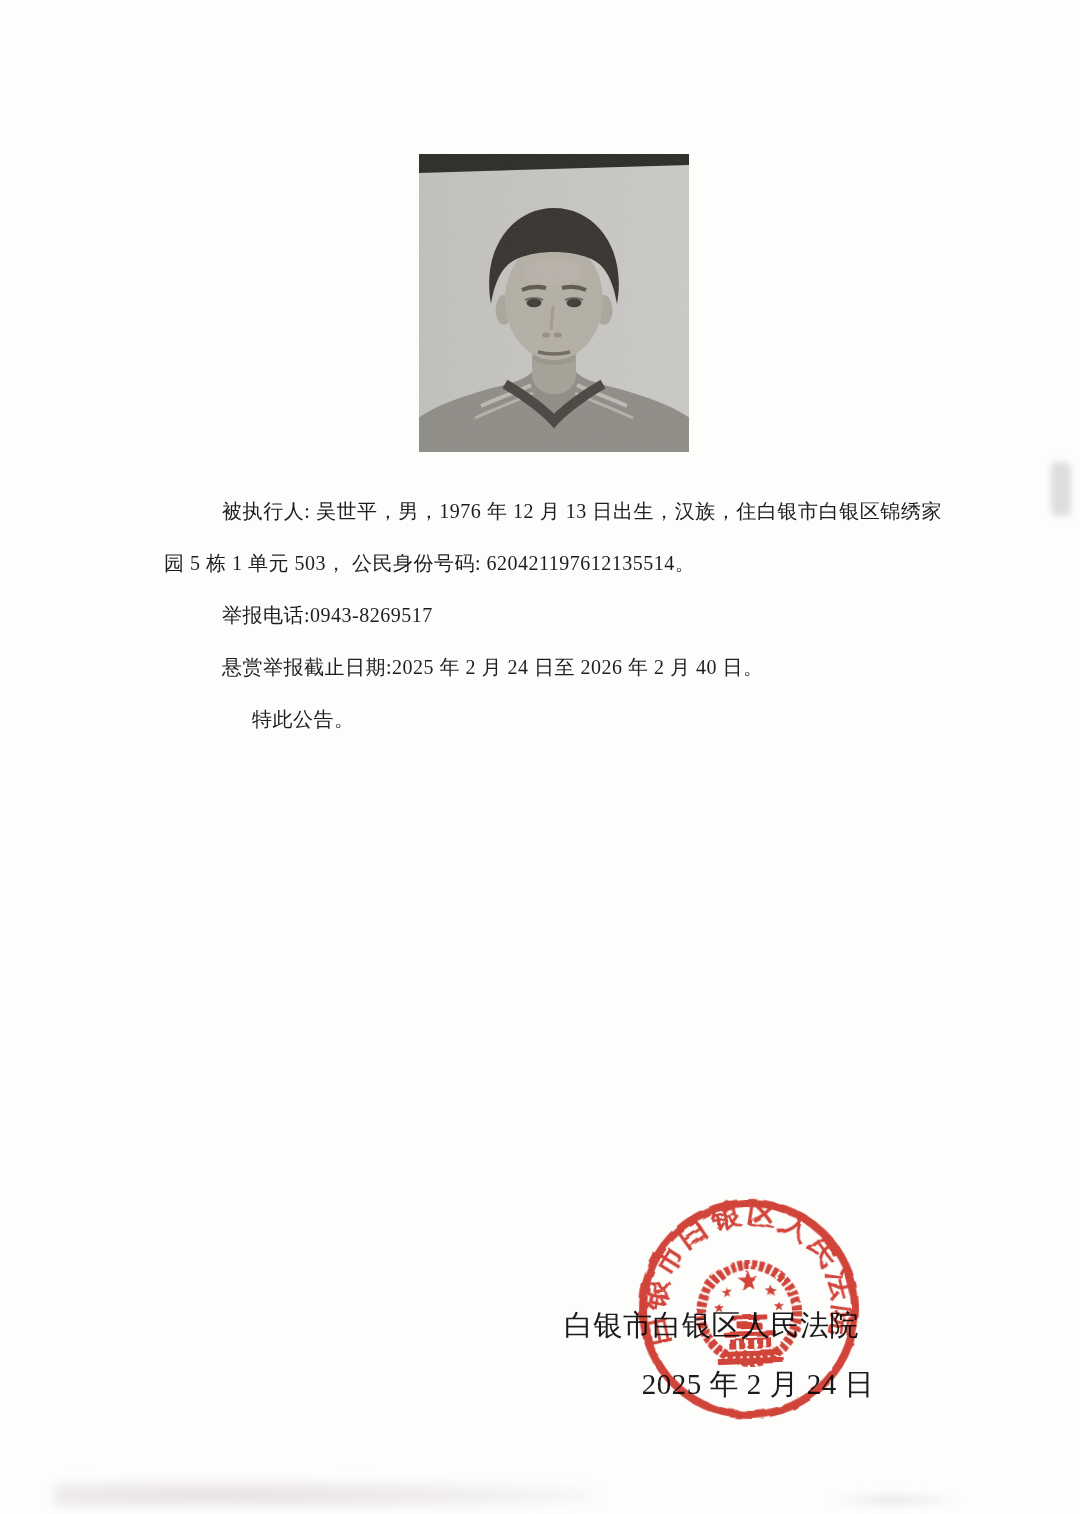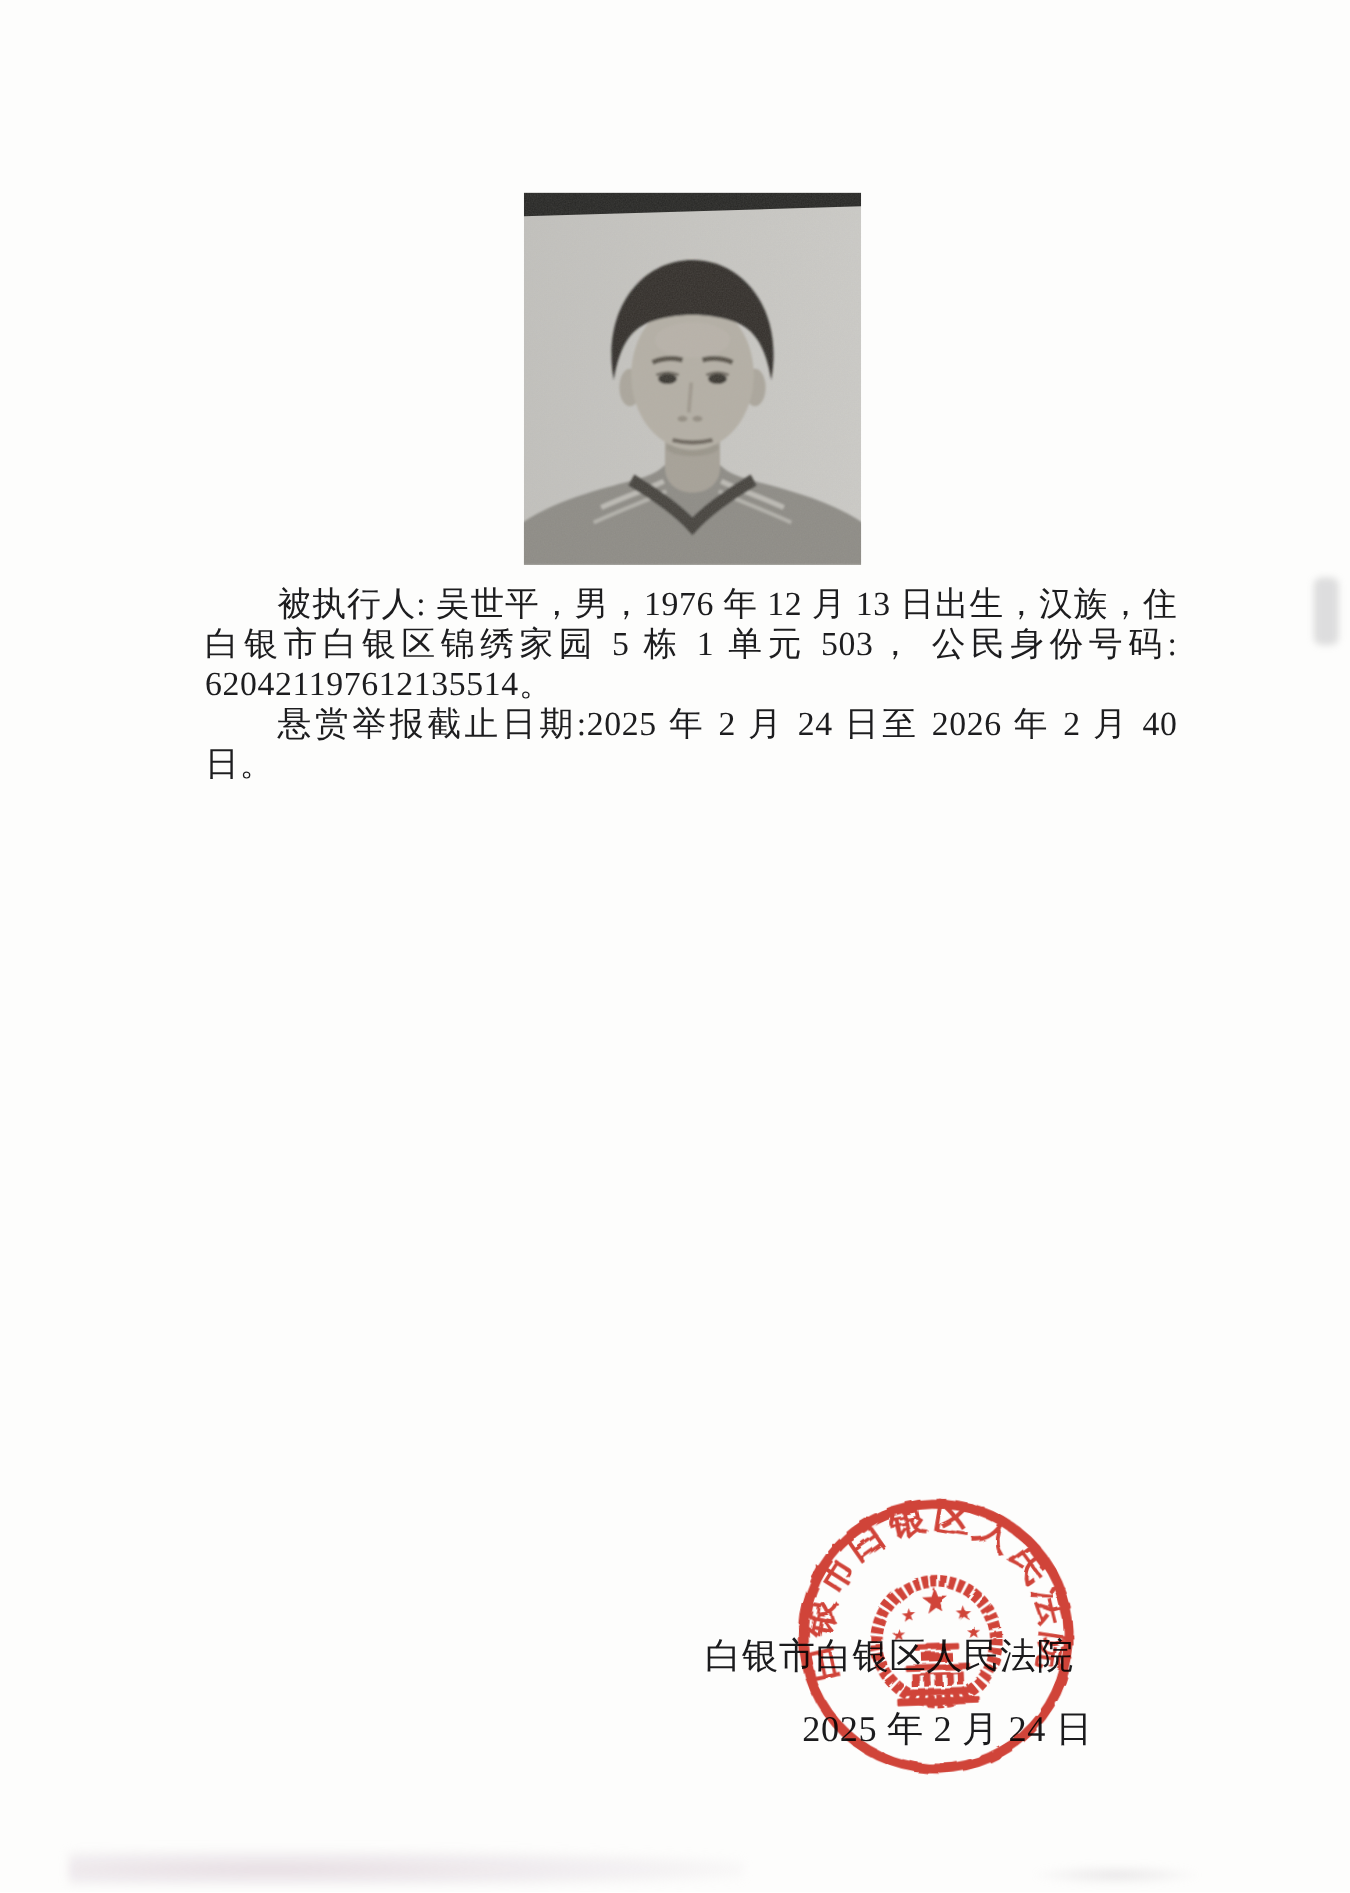--- a/index.html
+++ b/index.html
@@ -8,22 +8,22 @@
     position:relative;width:1080px;height:1514px;overflow:hidden;
     background:#fdfdfc;
     font-family:"Liberation Serif","DejaVu Serif",serif;
     color:#1d1d1f;
   }
   .photo{
     position:absolute;left:419px;top:154px;width:270px;height:298px;
     overflow:hidden;
   }
   .body-text{
-    position:absolute;left:164px;top:467px;width:778px;
-    font-size:27px;line-height:32px;letter-spacing:.5px;
+    position:absolute;left:164px;top:485px;width:778px;
+    font-size:20px;line-height:52px;letter-spacing:.5px;
     text-align:justify;text-justify:inter-ideograph;
     z-index:2;
   }
   .para{margin:0;text-indent:58px;}
   .para.closing{text-indent:88px;}
   .sig{
     position:absolute;z-index:2;white-space:nowrap;
     font-size:29px;line-height:44px;letter-spacing:.5px;color:#1b1b1d;
   }
   .court-line{top:1303px;right:221px;}
@@ -117,21 +117,23 @@
       </g>
 
       <polygon points="0,0 270,0 270,11 0,19" fill="#262624"></polygon>
 
       <rect width="270" height="298" filter="url(#noise)" opacity="0.55"></rect>
     </svg>
   </div>
 
   <div class="body-text">
     <p class="para">被执行人: 吴世平，男，1976 年 12 月 13 日出生，汉族，住白银市白银区锦绣家园 5 栋 1 单元 503， 公民身份号码: 620421197612135514。</p>
+    <p class="para">举报电话:0943-8269517</p>
     <p class="para">悬赏举报截止日期:2025 年 2 月 24 日至 2026 年 2 月 40 日。</p>
+    <p class="para closing">特此公告。</p>
   </div>
 
   <div class="sig court-line">白银市白银区人民法院</div>
   <div class="sig date-line">2025 年 2 月 24 日</div>
 
   <div class="seal">
     <svg viewBox="0 0 232 232" aria-hidden="true">
       <defs>
         <path id="arc" d="M 36.2 145.1 A 85 85 0 1 1 195.8 145.1" fill="none"></path>
         <path id="star" d="M 0 -11 L 2.59 -3.56 L 10.46 -3.4 L 4.19 1.36 L 6.47 8.9 L 0 4.4 L -6.47 8.9 L -4.19 1.36 L -10.46 -3.4 L -2.59 -3.56 Z"></path>

